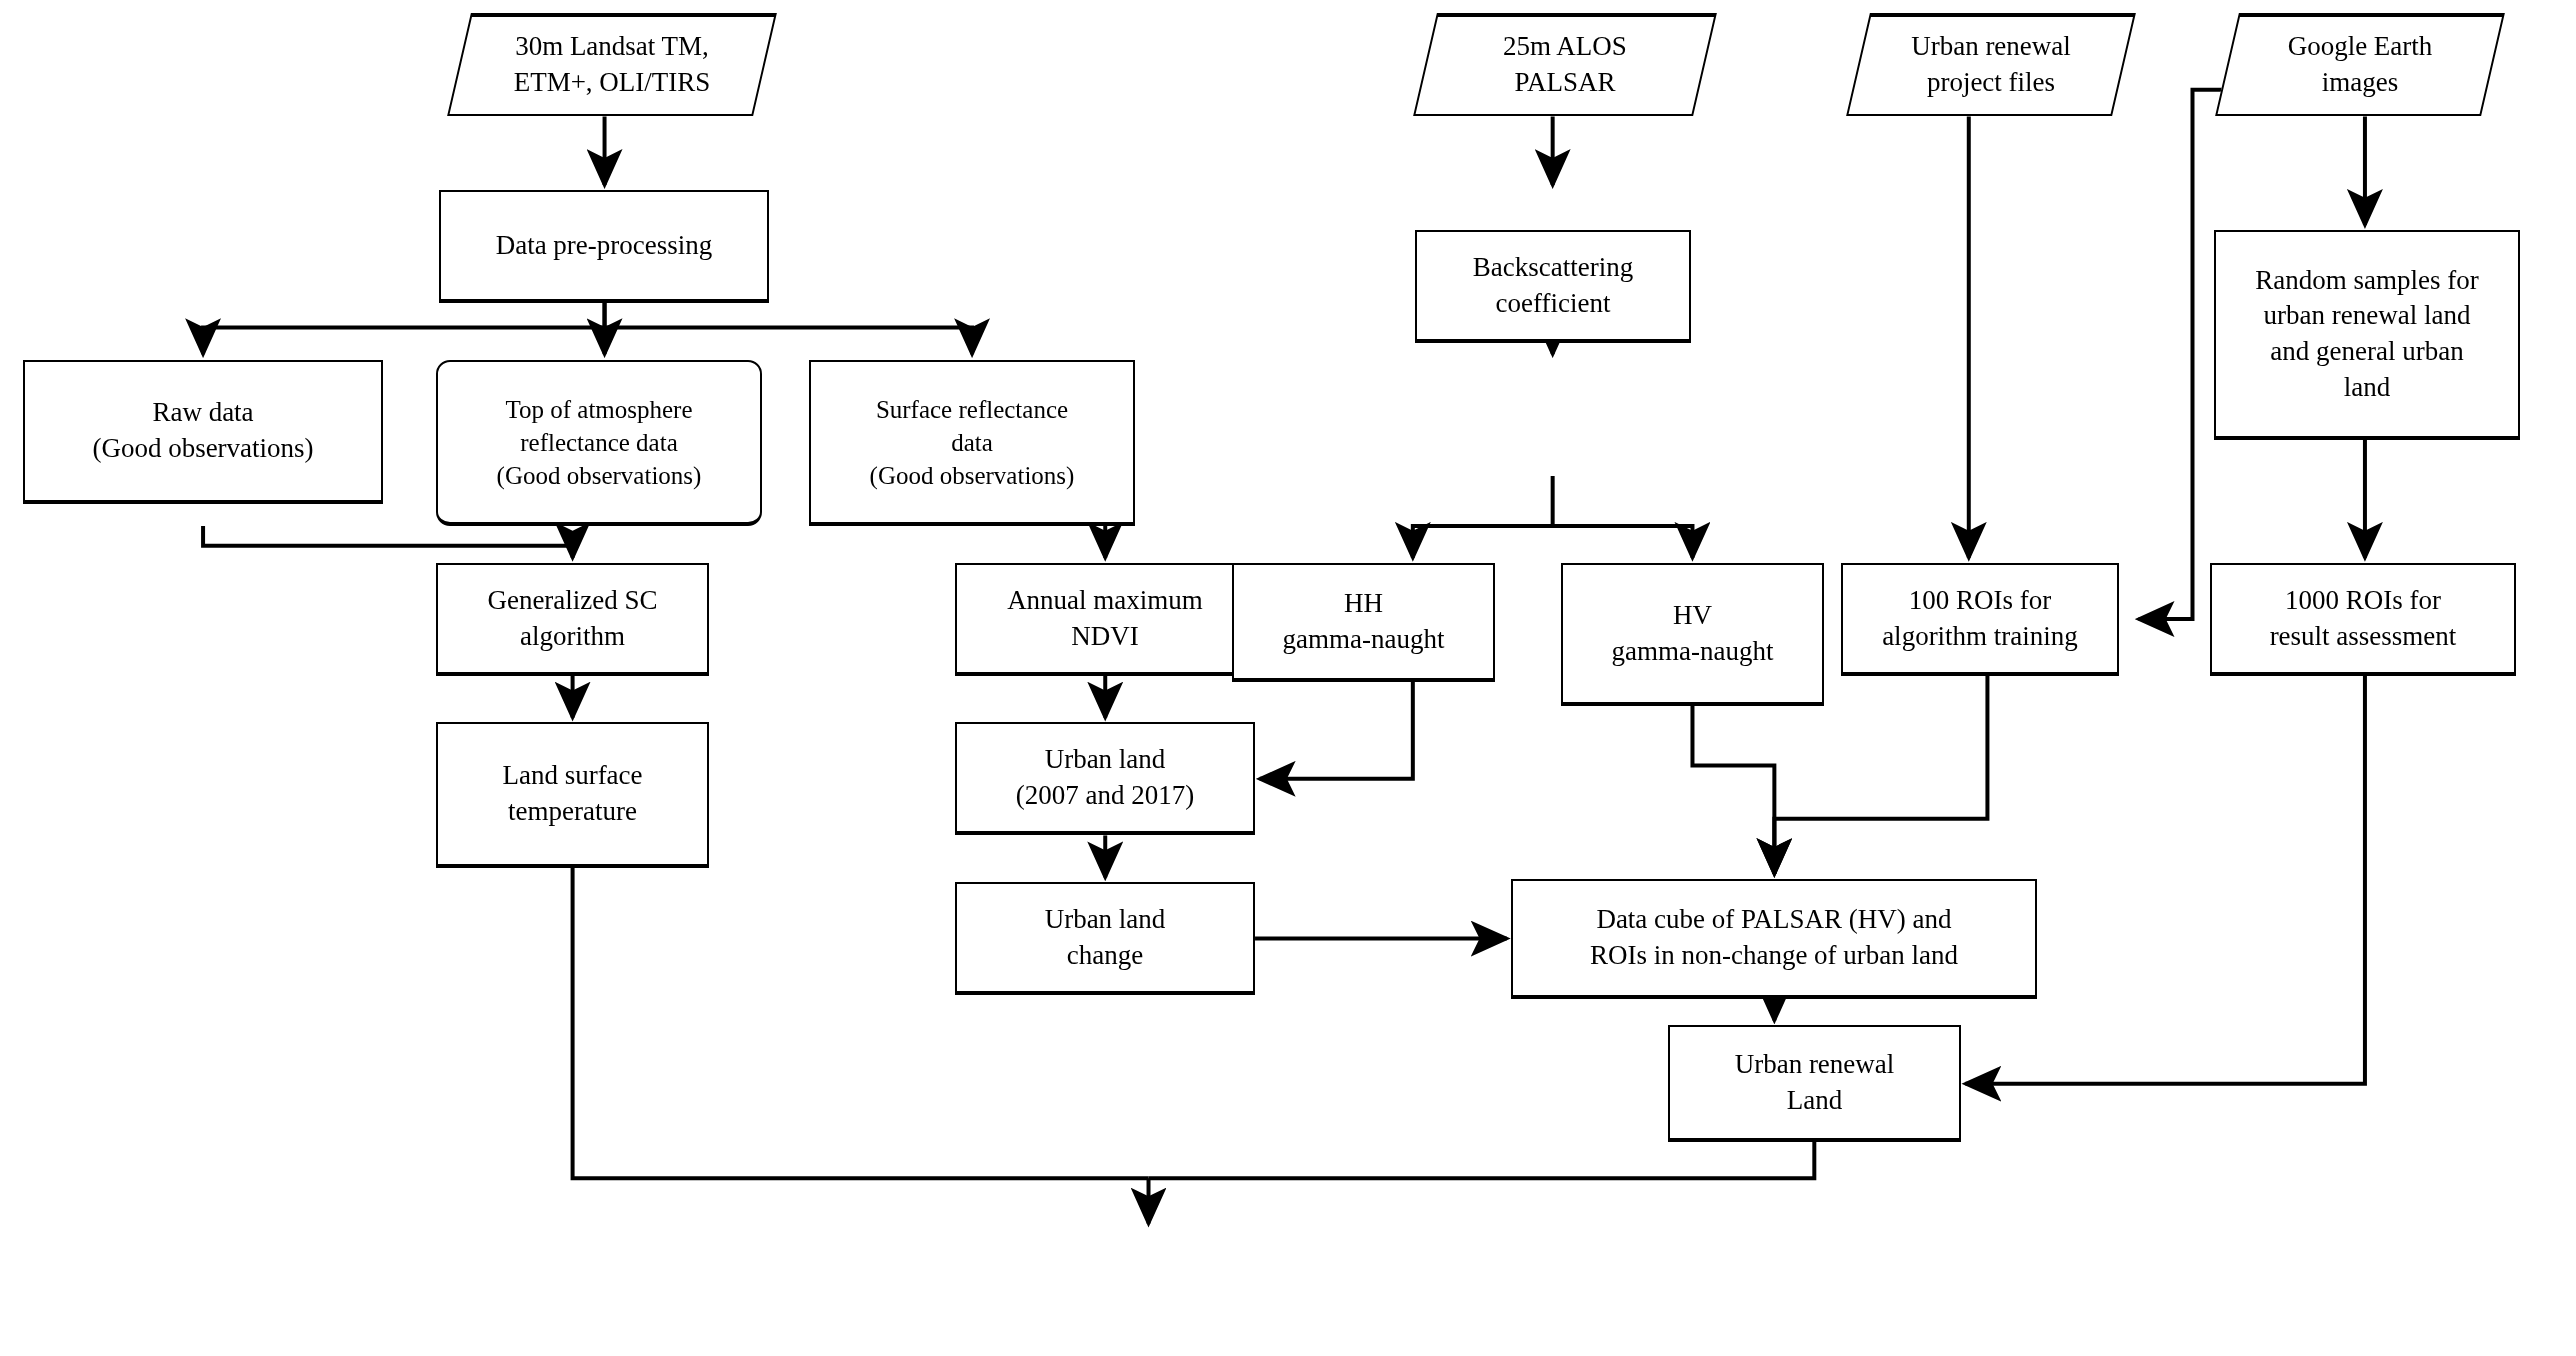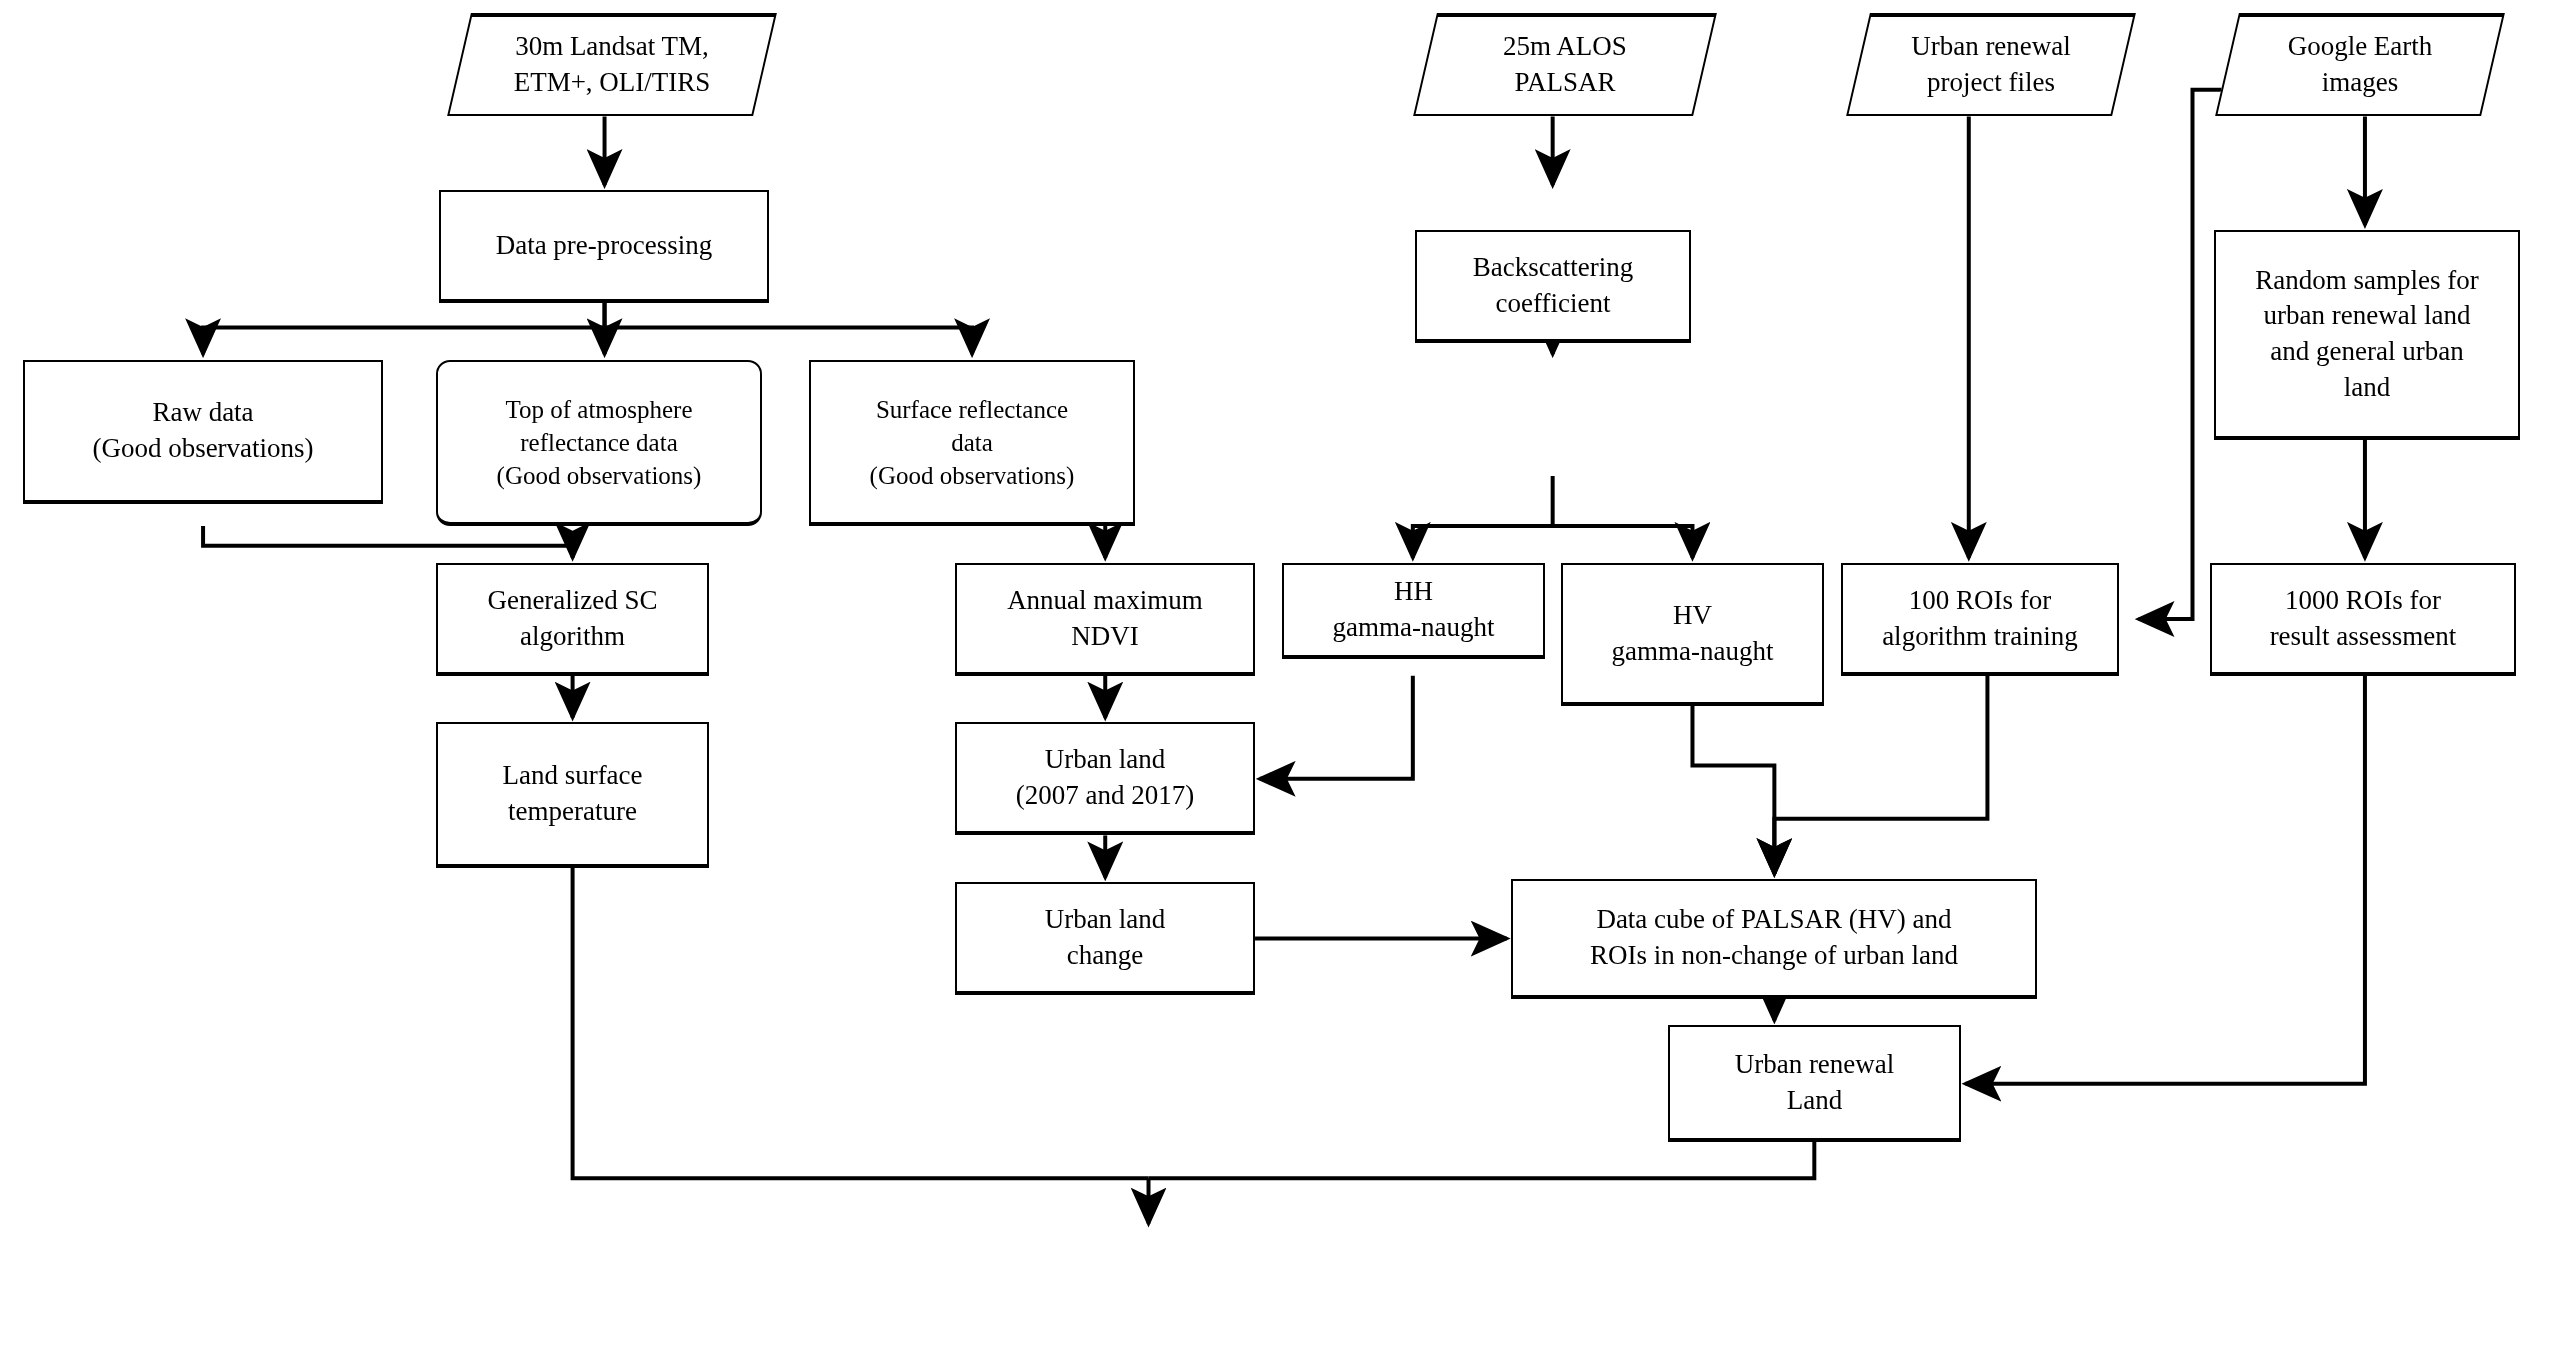--- a/index.html
+++ b/index.html
@@ -185,21 +185,21 @@
     <span class="lbl fs40">25m ALOS
 PALSAR</span>
   </div>
 
   <div class="node rect" style="left:1415px;top:190px;width:276px;height:113px;margin-top:40px;">
     <span class="lbl fs40">Backscattering
 coefficient</span>
   </div>
 
 
-  <div class="node rect" style="left:1282px;top:563px;width:263px;height:96px;">
+  <div class="node rect" style="left:1232px;top:563px;width:263px;height:119px;">
     <span class="lbl fs40">HH
 gamma-naught</span>
   </div>
 
   <div class="node rect" style="left:1561px;top:563px;width:263px;height:143px;">
     <span class="lbl fs40">HV
 gamma-naught</span>
   </div>
 
   <div class="node para" style="left:1858px;top:13.3px;width:266px;height:103px;">

